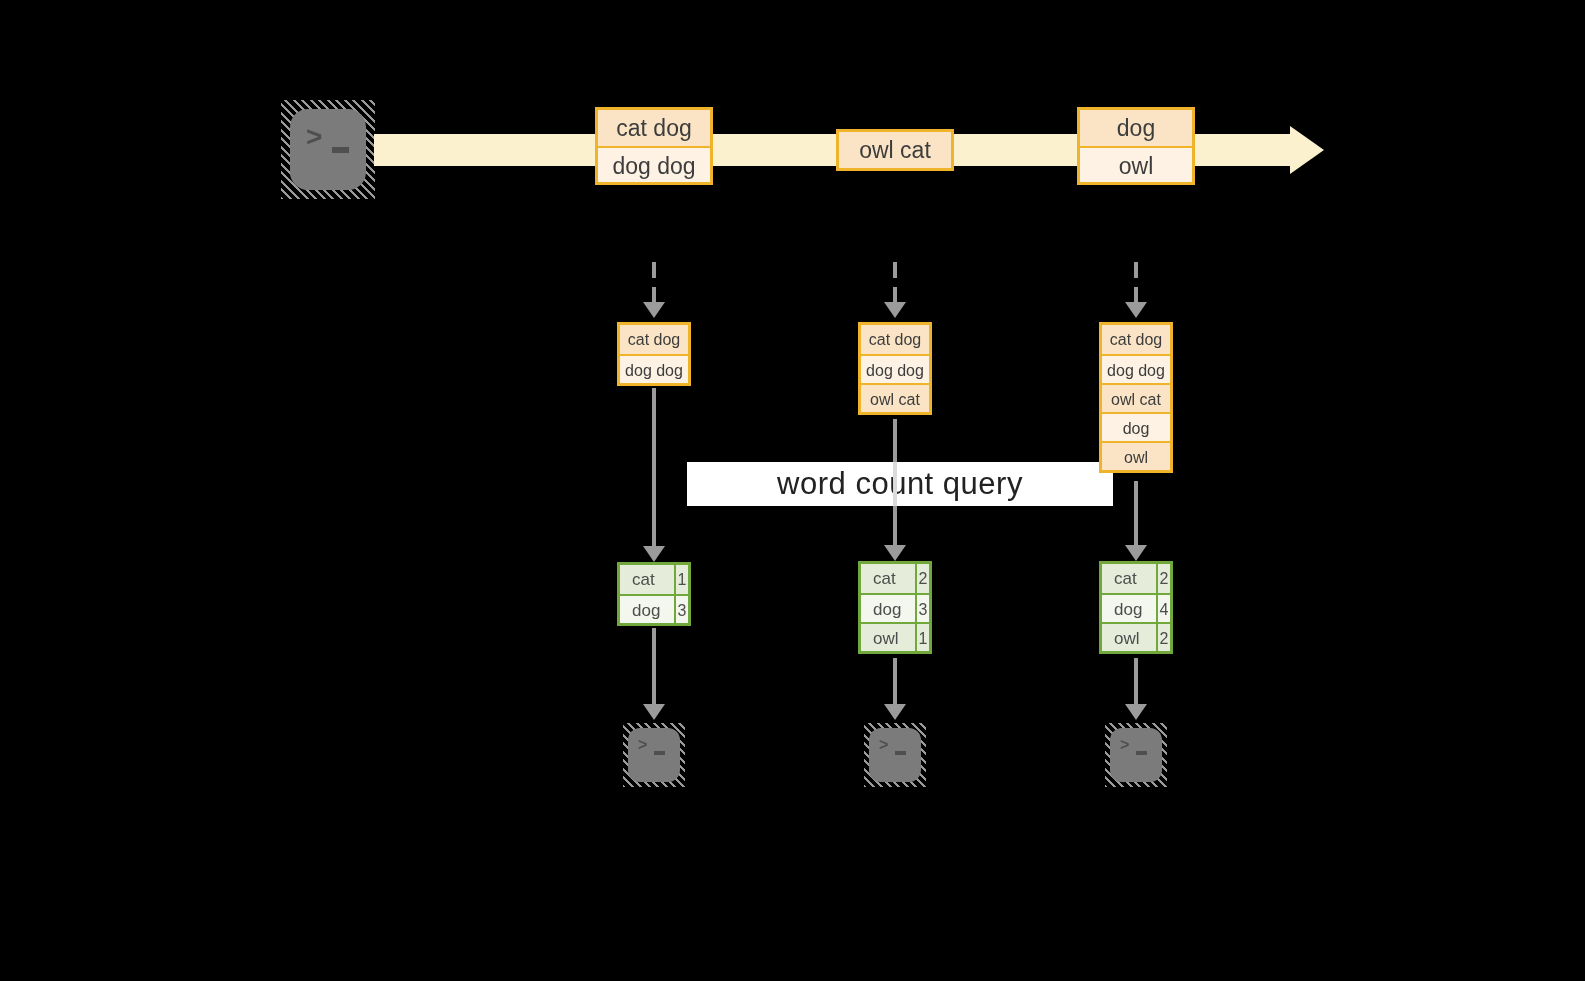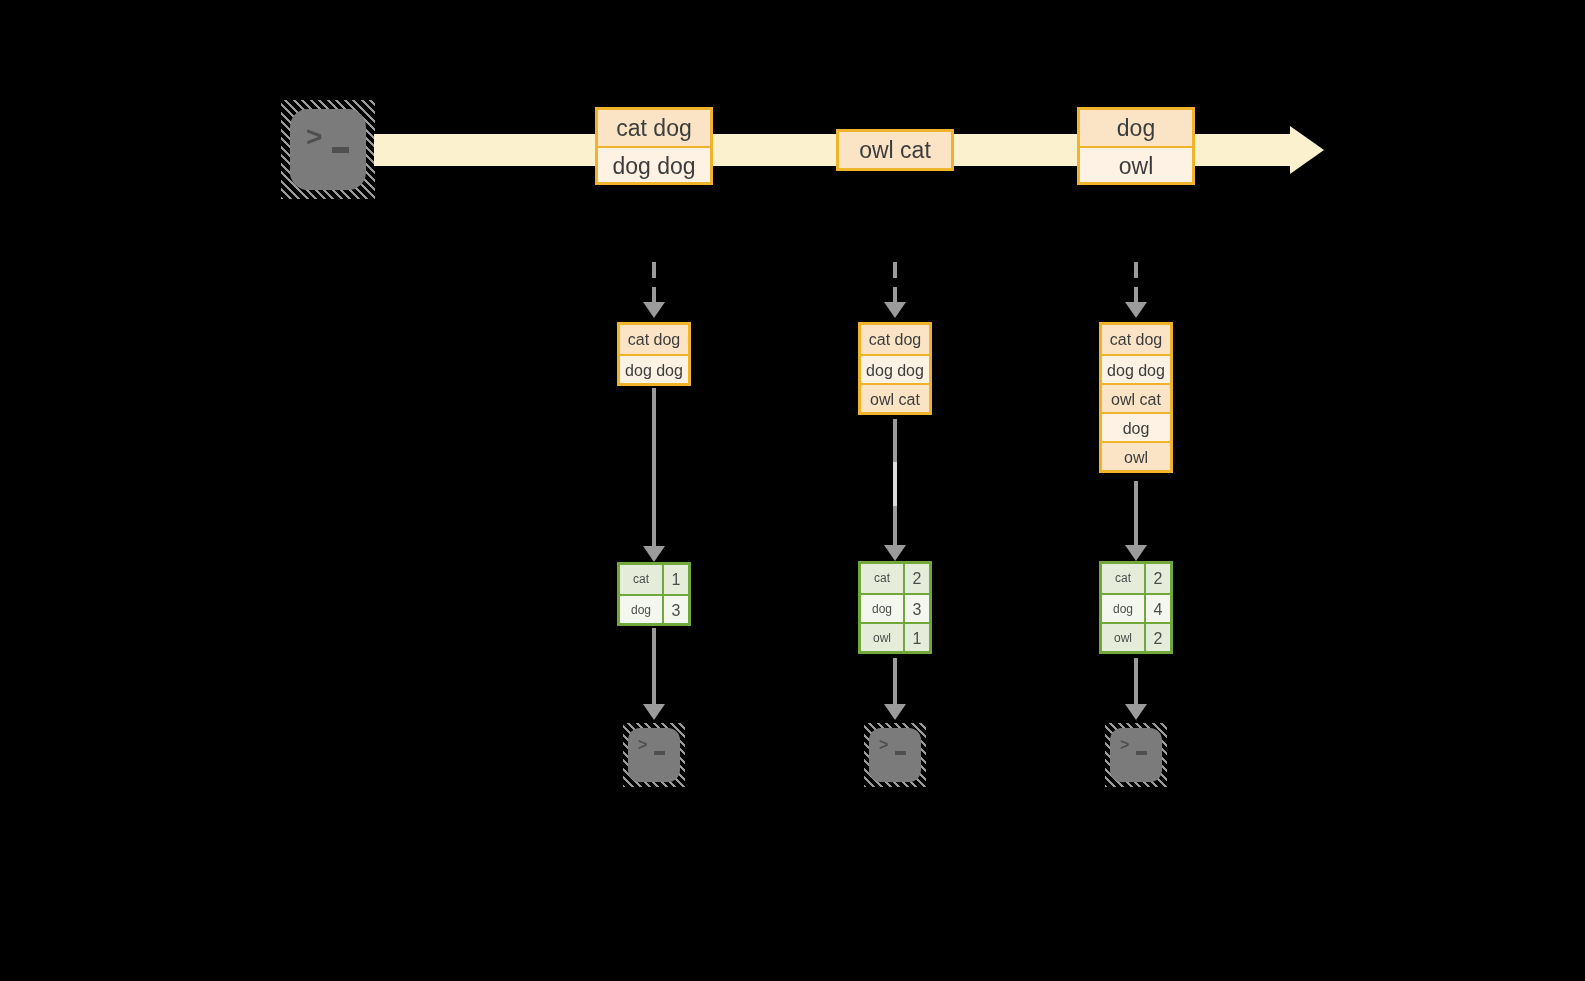--- a/index.html
+++ b/index.html
@@ -44,21 +44,21 @@
   .sbox{position:absolute;width:74px;border:3px solid var(--orange);background:var(--peach-light);z-index:6;}
   .srow{height:29px;line-height:29px;text-align:center;font-size:16px;color:var(--ink);background:var(--peach-light);}
   .srow + .srow{border-top:2px solid var(--orange);}
   .srow:nth-child(odd){background:var(--peach-dark);}
 
   
   .gtable{position:absolute;width:74px;border:3px solid var(--green);z-index:3;}
   .grow{display:flex;height:29px;background:var(--green-light);}
   .grow + .grow{border-top:2px solid var(--green);}
   .grow:nth-child(odd){background:var(--green-dark);}
-  .gword{flex:0 0 44px;border-right:2px solid var(--green);text-align:center;line-height:29px;font-size:12px;color:#4D4D4D;}
+  .gword{flex:0 0 44px;border-right:2px solid var(--green);text-align:left;line-height:29px;font-size:17px;color:#4D4D4D;margin-left:12px;}
   .gnum{flex:1;text-align:center;line-height:29px;font-size:16px;color:#4D4D4D;}
 
   
   .vline{position:absolute;width:4px;background:var(--gray);z-index:2;}
   .dline{position:absolute;width:4px;z-index:2;
     background:repeating-linear-gradient(to bottom,var(--gray) 0 16px,rgba(0,0,0,0) 16px 25px);}
   .ahead{position:absolute;width:0;height:0;z-index:2;
     border-left:11px solid rgba(0,0,0,0);border-right:11px solid rgba(0,0,0,0);border-top:16px solid var(--gray);}
 
   
@@ -117,20 +117,21 @@
     <div class="srow">owl</div>
   </div>
 
   <div class="vline" style="left:652px;top:388px;height:158px;"></div>
   <div class="ahead" style="left:643px;top:546px;"></div>
   <div class="vline" style="left:893px;top:419px;height:126px;"></div>
   <div class="ahead" style="left:884px;top:545px;"></div>
   <div class="vline" style="left:1134px;top:481px;height:64px;"></div>
   <div class="ahead" style="left:1125px;top:545px;"></div>
 
+  <div class="qlabel">word count query</div>
   <div class="qlabel-line"></div>
 
   <div class="gtable" style="left:617px;top:562px;">
     <div class="grow">
       <div class="gword">cat</div>
       <div class="gnum">1</div>
     </div>
     <div class="grow">
       <div class="gword">dog</div>
       <div class="gnum">3</div>

